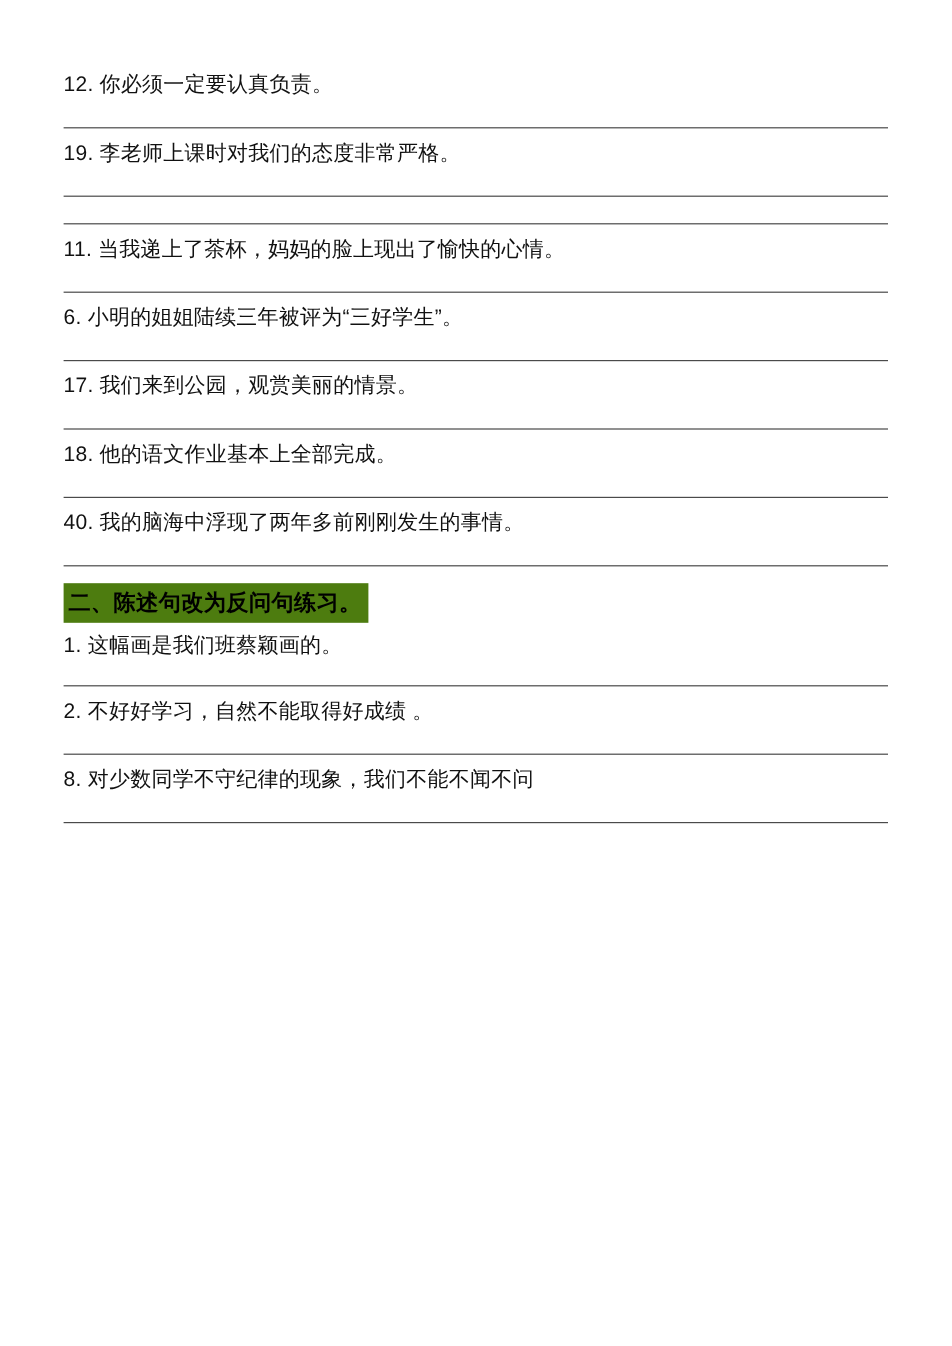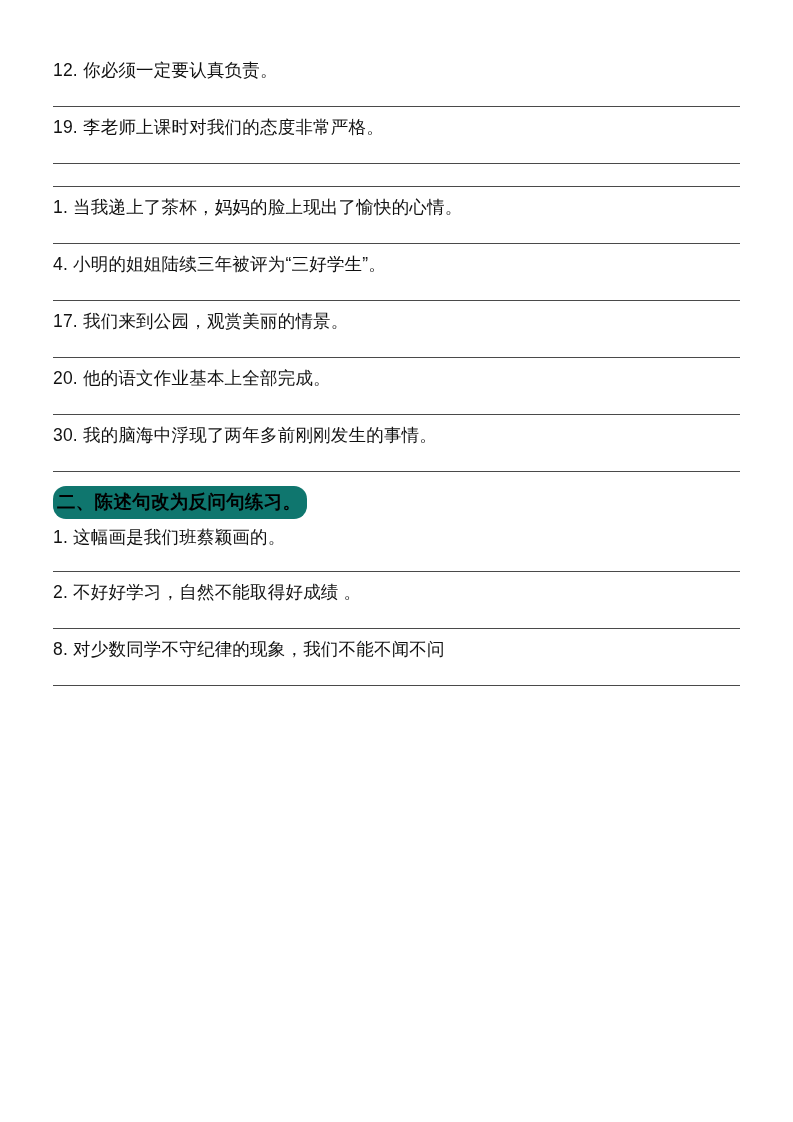--- a/index.html
+++ b/index.html
@@ -43,26 +43,25 @@
   }
   .rule.tight {
     margin-top: 20px;
   }
   .section-heading {
     display: inline-block;
     font-size: 18.5px;
     font-weight: bold;
     line-height: 26px;
     color: #000000;
-    background: #0f766e;
+    background: #4d7c0f;
     padding: 3px 6px 4px 4px;
     margin-top: 14px;
     margin-bottom: 2px;
     letter-spacing: 0.3px;
-    border-radius: 13px;
   }
   .heading-wrap {
     display: block;
   }
   .item.after-heading .line-text {
     padding-top: 2px;
   }
 </style>
 </head>
 <body>
@@ -78,41 +77,41 @@
     <div class="item">
       <div class="line-text">19. 李老师上课时对我们的态度非常严格。</div>
       <hr class="rule">
     </div>
 
     <div class="item">
       <hr class="rule">
     </div>
 
     <div class="item">
-      <div class="line-text">1. 当我递上了茶杯，妈妈的脸上现出了愉快的心情。</div>
+      <div class="line-text">11. 当我递上了茶杯，妈妈的脸上现出了愉快的心情。</div>
       <hr class="rule">
     </div>
 
     <div class="item">
-      <div class="line-text">4. 小明的姐姐陆续三年被评为“三好学生”。</div>
+      <div class="line-text">6. 小明的姐姐陆续三年被评为“三好学生”。</div>
       <hr class="rule">
     </div>
 
     <div class="item">
       <div class="line-text">17. 我们来到公园，观赏美丽的情景。</div>
       <hr class="rule">
     </div>
 
     <div class="item">
-      <div class="line-text">20. 他的语文作业基本上全部完成。</div>
+      <div class="line-text">18. 他的语文作业基本上全部完成。</div>
       <hr class="rule">
     </div>
 
     <div class="item">
-      <div class="line-text">30. 我的脑海中浮现了两年多前刚刚发生的事情。</div>
+      <div class="line-text">40. 我的脑海中浮现了两年多前刚刚发生的事情。</div>
       <hr class="rule">
     </div>
 
     <div class="heading-wrap">
       <span class="section-heading">二、陈述句改为反问句练习。</span>
     </div>
 
     <div class="item after-heading">
       <div class="line-text">1. 这幅画是我们班蔡颖画的。</div>
       <hr class="rule tight">

